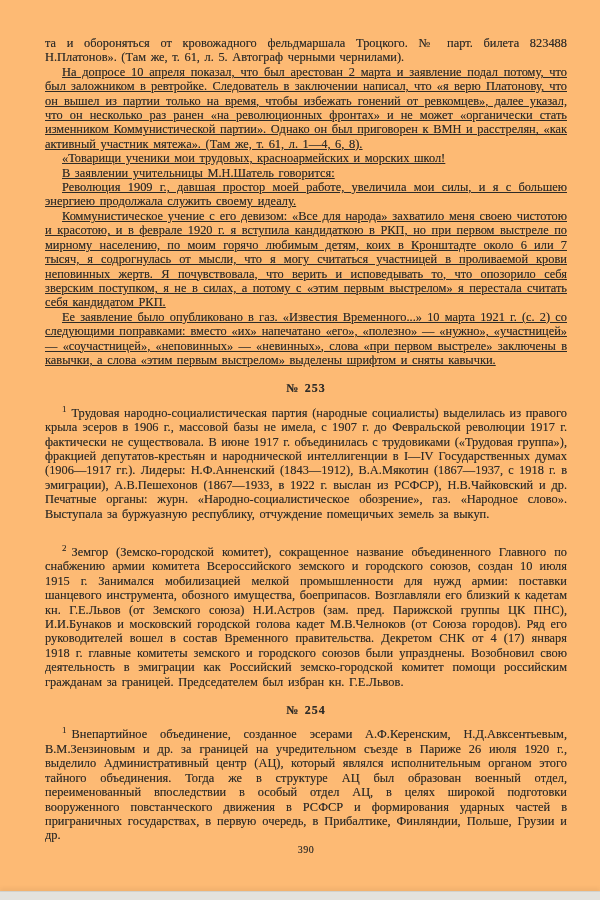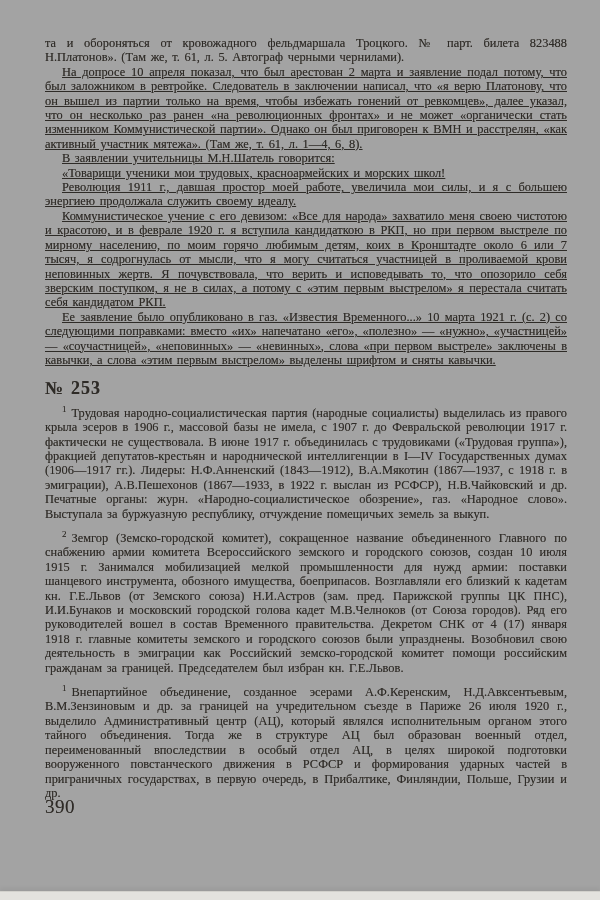--- a/index.html
+++ b/index.html
@@ -4,90 +4,92 @@
 <style>
   html, body { margin: 0; padding: 0; }
   body {
     width: 600px; height: 900px;
     background: #e9e8e4;
     font-family: "Liberation Serif", "DejaVu Serif", serif;
   }
   .page {
     position: relative;
     width: 600px; height: 900px;
-    background: #a3a3a3;
+    background: #fdba74;
     overflow: hidden;
     box-sizing: border-box;
     padding: 36px 33px 0 45px;
     color: #2e2b27;
   }
   .textblock {
     text-align: justify;
     font-size: 12.4px;
     line-height: 14.4px;
     word-spacing: 1.5px;
     text-shadow: 0 0 0.5px rgba(62,56,50,0.55);
   }
   .textblock p { margin: 0; }
   p.body-par { text-indent: 17px; text-decoration: underline; }
   p.cont-par { text-indent: 0; }
   h2.section-heading {
-    font-size: 18px;
+    text-align: center;
+    font-size: 12px;
     font-weight: bold;
     margin: 14px 0 10px 0;
     letter-spacing: 1px;
     line-height: 14.4px;
   }
   p.fn { text-indent: 17px; }
-  p.fn + p.fn { margin-top: 10px; }
+  p.fn + p.fn { margin-top: 24px; }
   p.fn sup {
     font-size: 9px;
     line-height: 0;
     vertical-align: super;
     margin-right: 5px;
   }
   .page-number {
-    font-size: 19px;
+    font-size: 10px;
     margin-top: 14px;
     text-indent: 0;
-    text-align: left;
+    text-align: center;
     letter-spacing: 0.5px;
   }
   .page-bottom-edge {
     position: absolute;
     left: 0; right: 0; bottom: 0;
     height: 8px;
     background: #e3e2de;
     border-top: 1px solid #d2d1cc;
     box-shadow: 0 -3px 4px rgba(0,0,0,0.05);
   }
 </style>
 </head>
 <body>
 
 <div class="page">
   <div class="textblock">
 
     <p class="cont-par">та и обороняться от кровожадного фельдмаршала Троцкого. № парт. билета 823488 Н.Платонов». (Там же, т. 61, л. 5. Автограф черными чернилами).</p>
     <p class="body-par">На допросе 10 апреля показал, что был арестован 2 марта и заявление подал потому, что был заложником в ревтройке. Следователь в заключении написал, что «я верю Платонову, что он вышел из партии только на время, чтобы избежать гонений от ревкомцев», далее указал, что он несколько раз ранен «на революционных фронтах» и не может «органически стать изменником Коммунистической партии». Однако он был приговорен к ВМН и расстрелян, «как активный участник мятежа». (Там же, т. 61, л. 1—4, 6, 8).</p>
+    <p class="body-par">«Товарищи ученики мои трудовых, красноармейских и морских школ!</p>
     <p class="body-par">В заявлении учительницы М.Н.Шатель говорится:</p>
-    <p class="body-par">«Товарищи ученики мои трудовых, красноармейских и морских школ!</p>
-    <p class="body-par">Революция 1911 г., давшая простор моей работе, увеличила мои силы, и я с большею энергиею продолжала служить своему идеалу.</p>
+    <p class="body-par">Революция 1909 г., давшая простор моей работе, увеличила мои силы, и я с большею энергиею продолжала служить своему идеалу.</p>
     <p class="body-par">Коммунистическое учение с его девизом: «Все для народа» захватило меня своею чистотою и красотою, и в феврале 1920 г. я вступила кандидаткою в РКП, но при первом выстреле по мирному населению, по моим горячо любимым детям, коих в Кронштадте около 6 или 7 тысяч, я содрогнулась от мысли, что я могу считаться участницей в проливаемой крови неповинных жертв. Я почувствовала, что верить и исповедывать то, что опозорило себя зверским поступком, я не в силах, а потому с «этим первым выстрелом» я перестала считать себя кандидатом РКП.</p>
     <p class="body-par">Ее заявление было опубликовано в газ. «Известия Временного...» 10 марта 1921 г. (с. 2) со следующими поправками: вместо «их» напечатано «его», «полезно» — «нужно», «участницей» — «соучастницей», «неповинных» — «невинных», слова «при первом выстреле» заключены в кавычки, а слова «этим первым выстрелом» выделены шрифтом и сняты кавычки.</p>
 
     <h2 class="section-heading">№ 253</h2>
 
     <p class="fn">
       <sup>1</sup><span>Трудовая народно-социалистическая партия (народные социалисты) выделилась из правого крыла эсеров в 1906 г., массовой базы не имела, с 1907 г. до Февральской революции 1917 г. фактически не существовала. В июне 1917 г. объединилась с трудовиками («Трудовая группа»), фракцией депутатов-крестьян и народнической интеллигенции в I—IV Государственных думах (1906—1917 гг.). Лидеры: Н.Ф.Анненский (1843—1912), В.А.Мякотин (1867—1937, с 1918 г. в эмиграции), А.В.Пешехонов (1867—1933, в 1922 г. выслан из РСФСР), Н.В.Чайковский и др. Печатные органы: журн. «Народно-социалистическое обозрение», газ. «Народное слово». Выступала за буржуазную республику, отчуждение помещичьих земель за выкуп.</span>
     </p>
     <p class="fn">
       <sup>2</sup><span>Земгор (Земско-городской комитет), сокращенное название объединенного Главного по снабжению армии комитета Всероссийского земского и городского союзов, создан 10 июля 1915 г. Занимался мобилизацией мелкой промышленности для нужд армии: поставки шанцевого инструмента, обозного имущества, боеприпасов. Возглавляли его близкий к кадетам кн. Г.Е.Львов (от Земского союза) Н.И.Астров (зам. пред. Парижской группы ЦК ПНС), И.И.Бунаков и московский городской голова кадет М.В.Челноков (от Союза городов). Ряд его руководителей вошел в состав Временного правительства. Декретом СНК от 4 (17) января 1918 г. главные комитеты земского и городского союзов были упразднены. Возобновил свою деятельность в эмиграции как Российский земско-городской комитет помощи российским гражданам за границей. Председателем был избран кн. Г.Е.Львов.</span>
     </p>
 
+    <h2 class="section-heading">№ 254</h2>
 
     <p class="fn">
       <sup>1</sup><span>Внепартийное объединение, созданное эсерами А.Ф.Керенским, Н.Д.Авксентьевым, В.М.Зензиновым и др. за границей на учредительном съезде в Париже 26 июля 1920 г., выделило Административный центр (АЦ), который являлся исполнительным органом этого тайного объединения. Тогда же в структуре АЦ был образован военный отдел, переименованный впоследствии в особый отдел АЦ, в целях широкой подготовки вооруженного повстанческого движения в РСФСР и формирования ударных частей в приграничных государствах, в первую очередь, в Прибалтике, Финляндии, Польше, Грузии и др.</span>
     </p>
 
     <p class="page-number">390</p>
   </div>
 
   <div class="page-bottom-edge"></div>
 </div>

